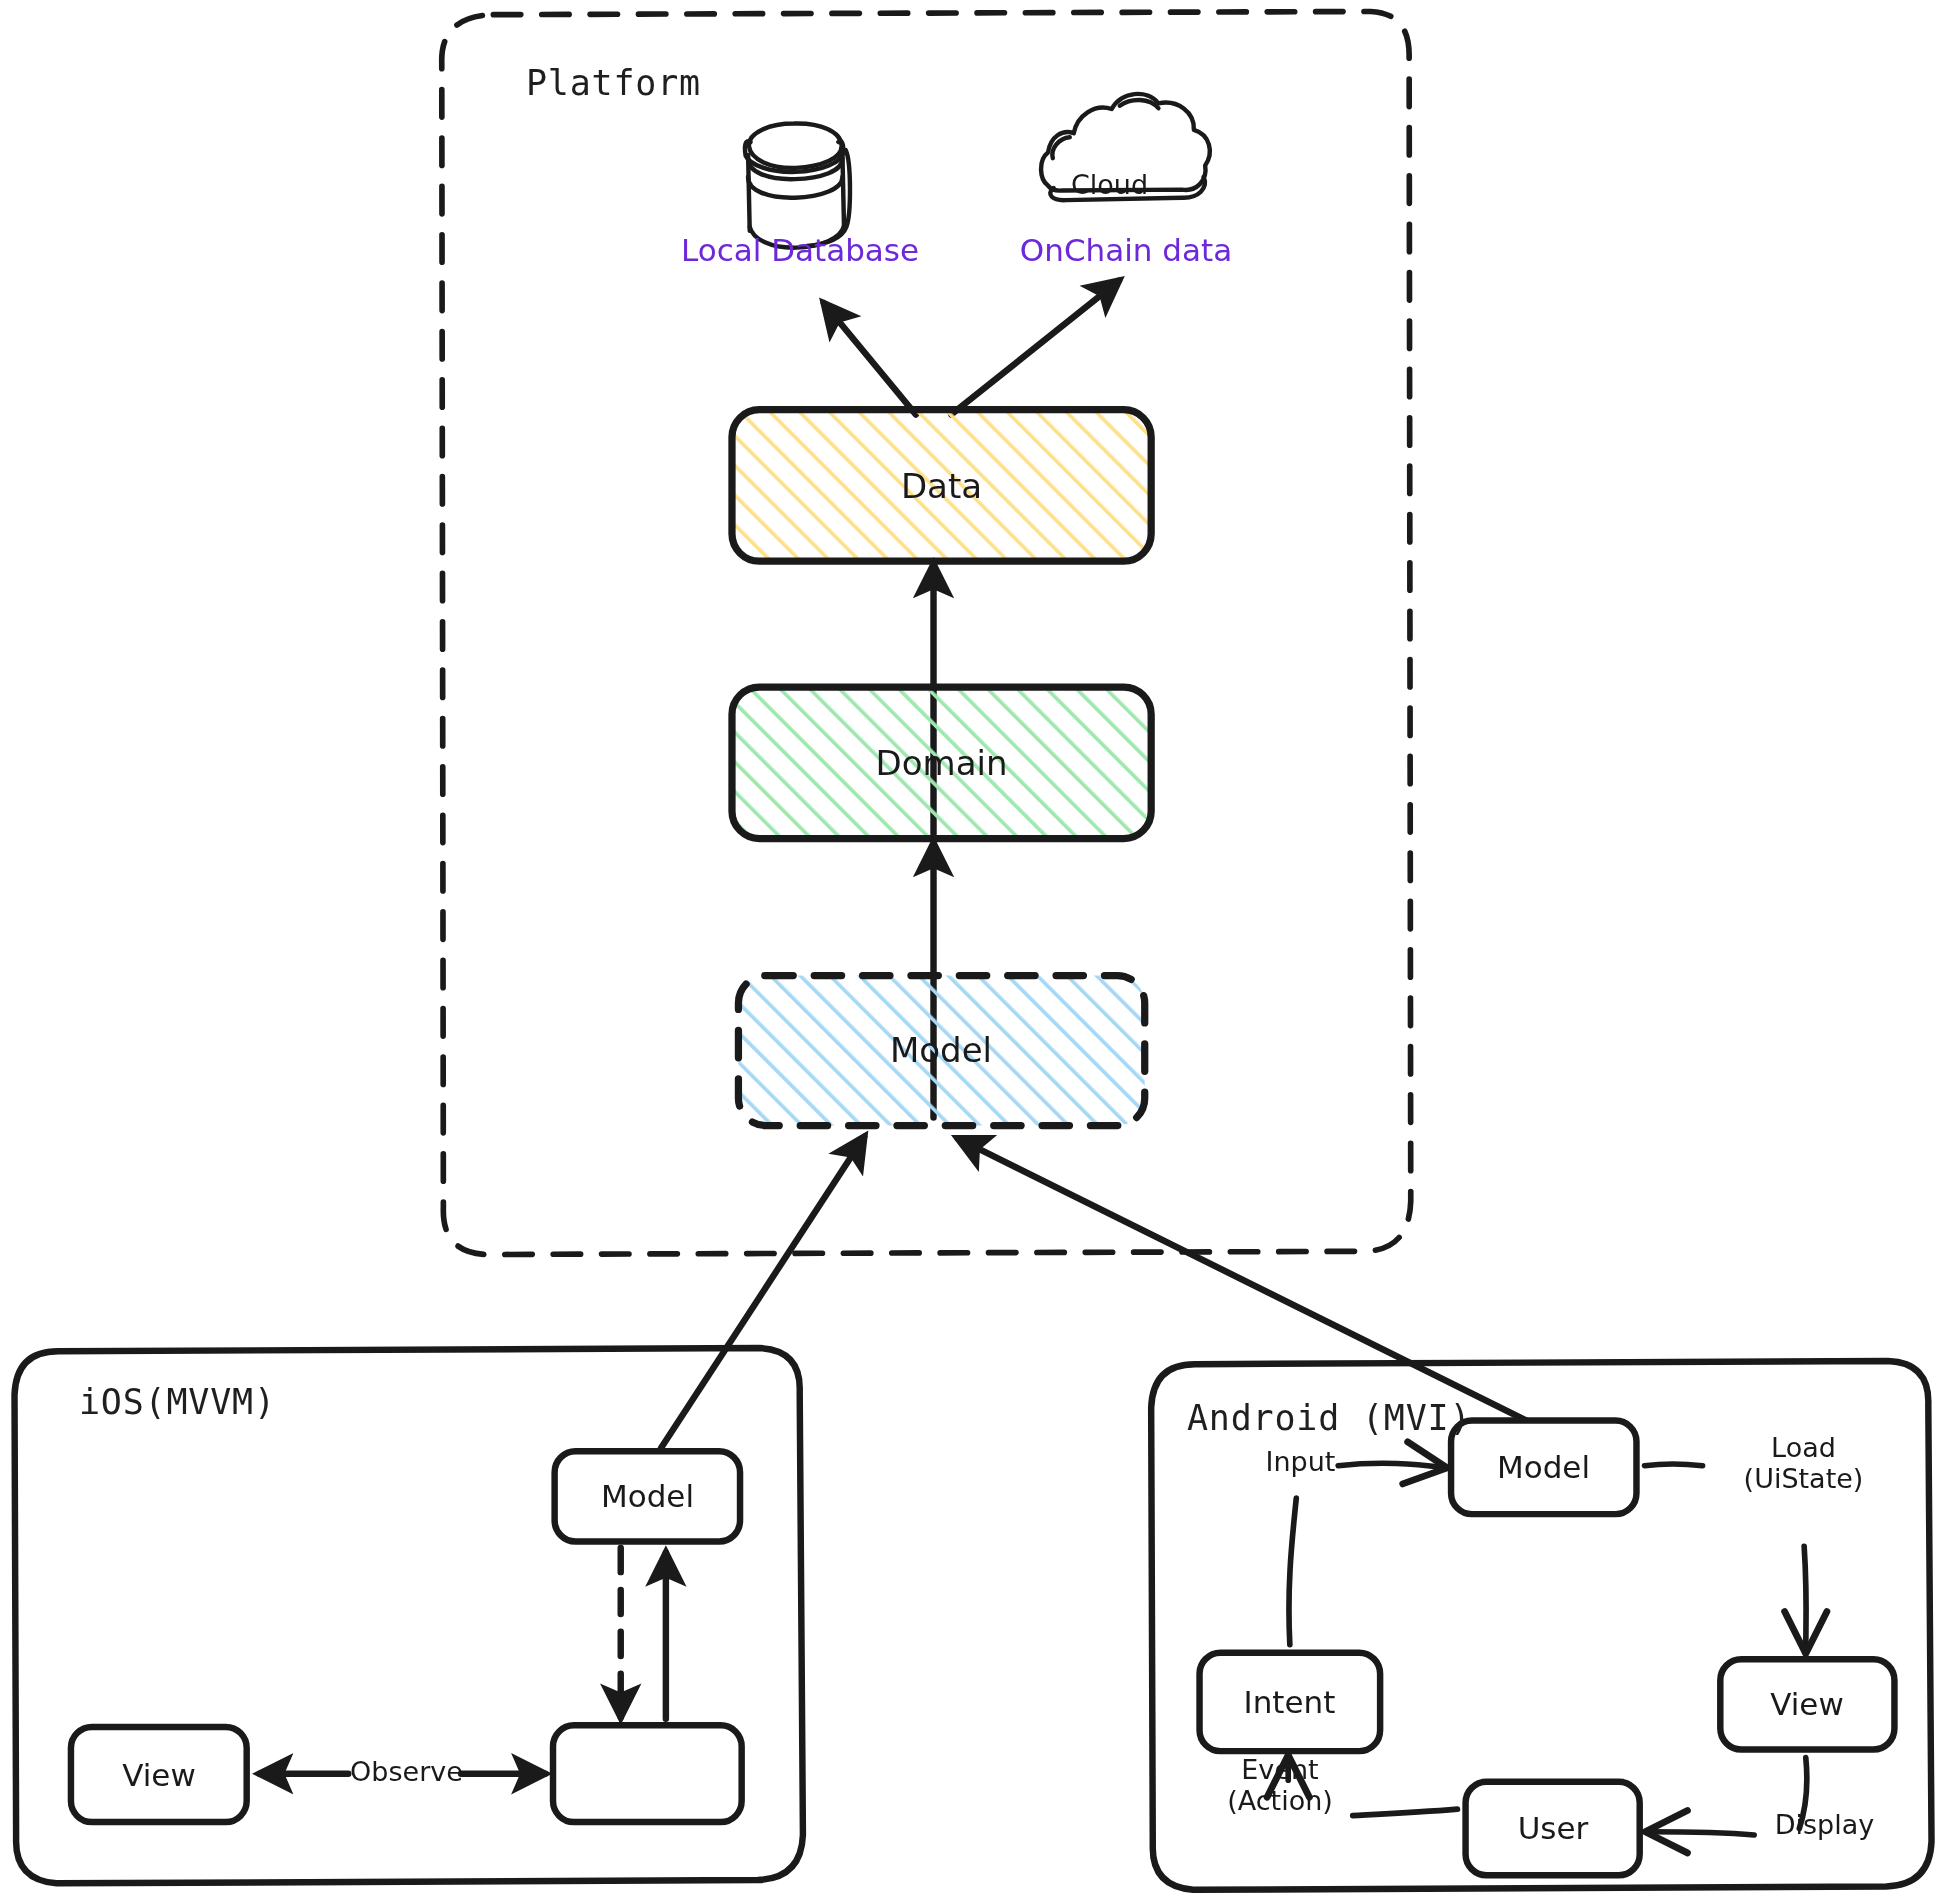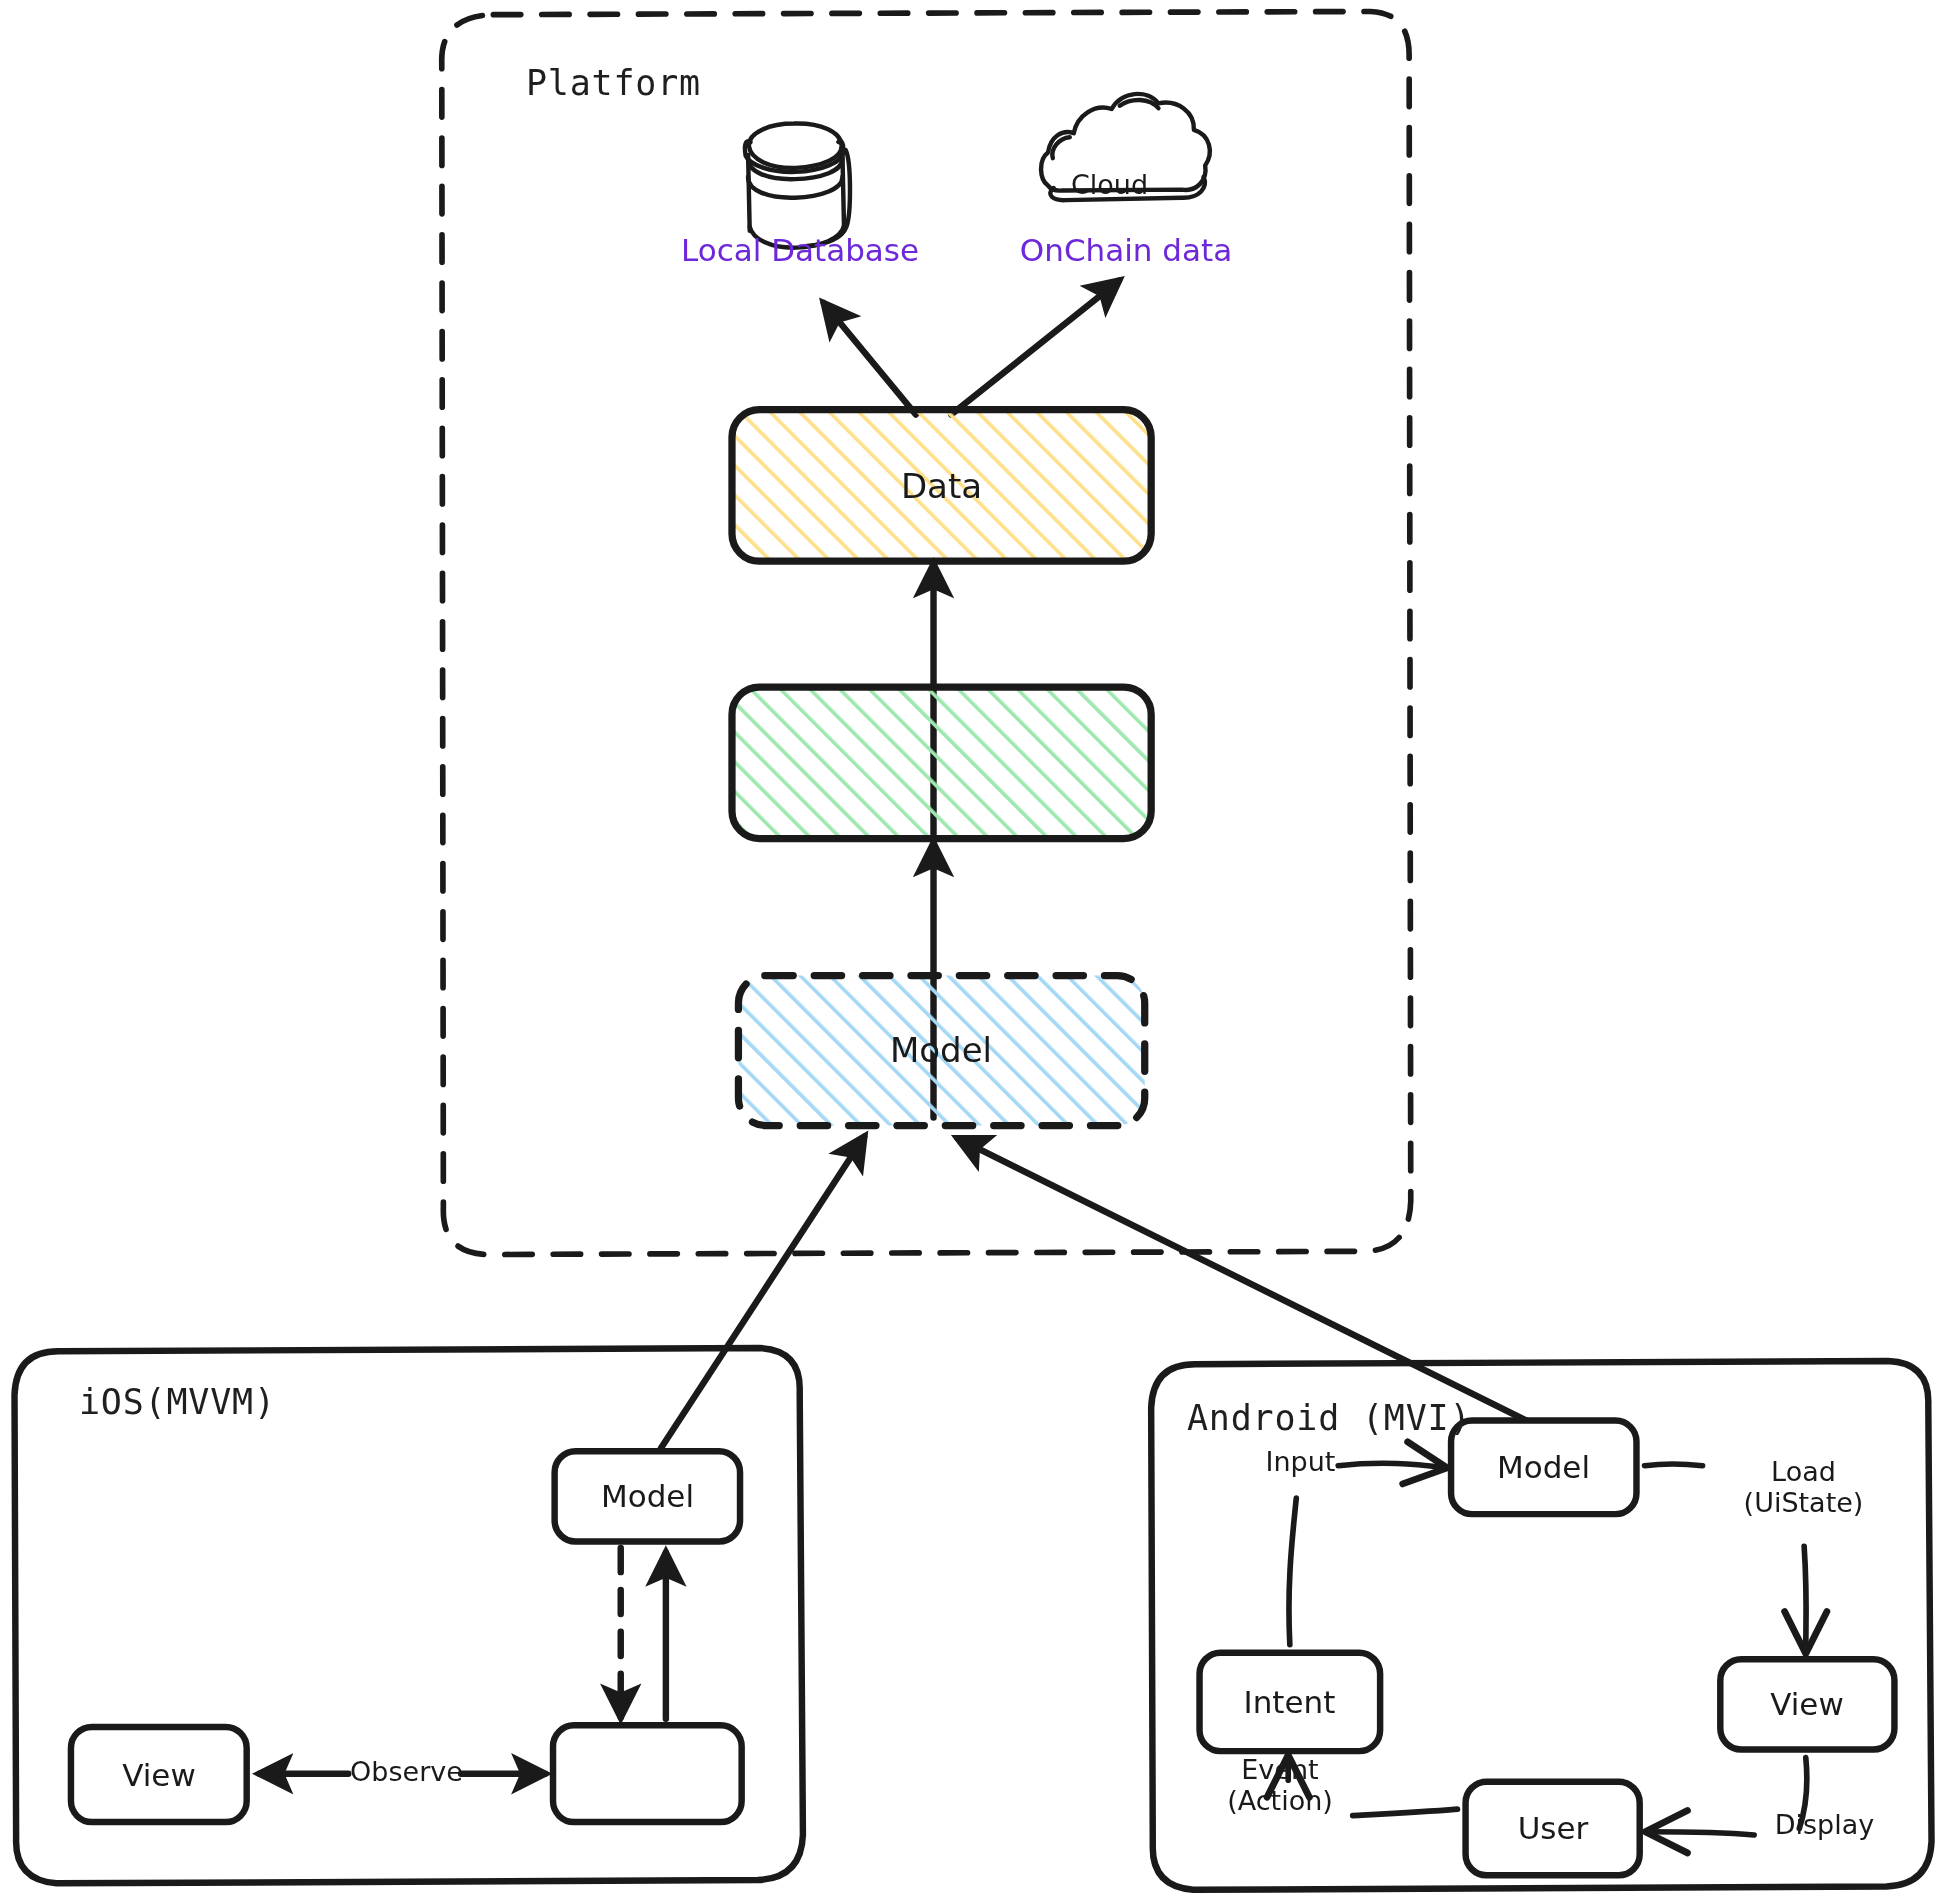--- a/index.html
+++ b/index.html
@@ -238,20 +238,21 @@
   <div class="mono-label" style="left:526px; top:63px;">Platform</div>
 
   <div class="hand-label" style="left:655px; top:232px; width:290px;">Local Database</div>
 
   <div class="cloud-word" style="left:1071px; top:169px;">Cloud</div>
 
   <div class="hand-label" style="left:993px; top:232px; width:266px;">OnChain data</div>
 
   <div class="node-text" style="left:732px; top:410px; width:419px; height:152px; font-size:34px;">Data</div>
 
+  <div class="node-text" style="left:732px; top:687px; width:419px; height:152px; font-size:34px;">Domain</div>
 
   <div class="node-text" style="left:738px; top:975px; width:406px; height:150px; font-size:34px;">Model</div>
 
   <div class="mono-label" style="left:55px; top:1382px;margin-left:24px;">iOS(MVVM)</div>
 
   <div class="node-text" style="left:555px; top:1451px; width:185px; height:90px; font-size:31px;">Model</div>
 
   <div class="node-text" style="left:71px; top:1727px; width:176px; height:95px; font-size:31px;">View</div>
 
 
@@ -262,21 +263,21 @@
   <div class="node-text" style="left:1451px; top:1420px; width:185px; height:94px; font-size:31px;">Model</div>
 
   <div class="node-text" style="left:1720px; top:1659px; width:174px; height:90px; font-size:31px;">View</div>
 
   <div class="node-text" style="left:1199px; top:1653px; width:181px; height:98px; font-size:31px;">Intent</div>
 
   <div class="node-text" style="left:1466px; top:1781px; width:174px; height:94px; font-size:31px;">User</div>
 
   <div class="edge-text" style="left:1248px; top:1446px; width:105px;">Input</div>
 
-  <div class="edge-text" style="left:1707px; top:1432px; width:193px;margin-top:24px;">Load
+  <div class="edge-text" style="left:1707px; top:1432px; width:193px;">Load
 (UiState)</div>
 
   <div class="edge-text" style="left:1752px; top:1809px; width:145px;">Display</div>
 
   <div class="edge-text" style="left:1201px; top:1754px; width:158px;">Event
 (Action)</div>
 
 </div>
 
 

